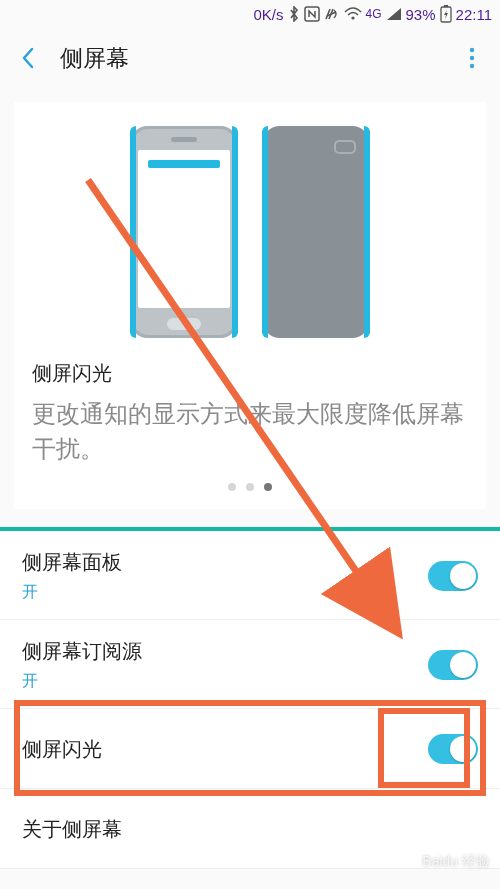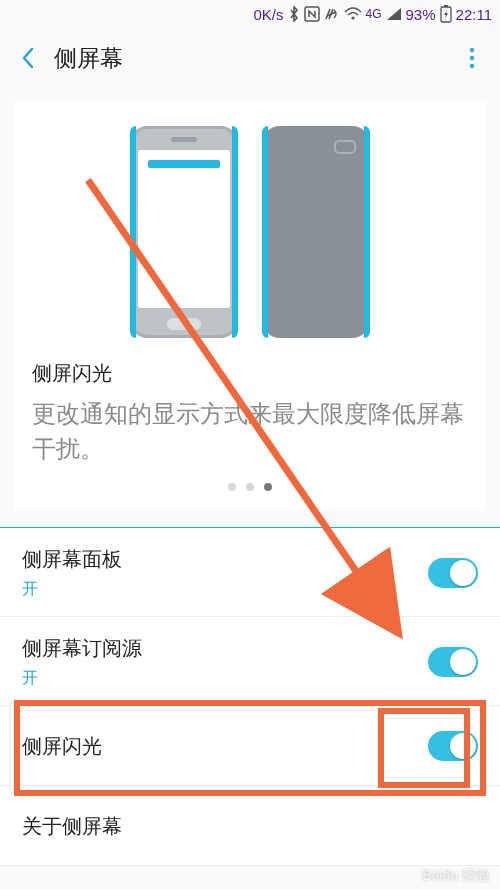--- a/index.html
+++ b/index.html
@@ -6,21 +6,21 @@
   html, body { width: 500px; height: 889px; font-family: -apple-system, "Helvetica Neue", Arial, sans-serif; background: #fafafa; color: #222; overflow: hidden; position: relative; }
 
   
   .status-bar { height: 28px; background: #fafafa; display: flex; align-items: center; justify-content: flex-end; padding: 0 8px; font-size: 15px; color: #4c1d95; gap: 4px; }
   .status-bar .sb-text { font-size: 15px; }
   .status-bar .sb-icon { display: inline-flex; align-items: center; justify-content: center; }
 
   
   .app-bar { height: 60px; display: flex; align-items: center; padding: 0 14px; background: #fafafa; }
   .app-bar .back { width: 28px; height: 28px; display: flex; align-items: center; justify-content: center; color: #2aa3d4; }
-  .app-bar .title { font-size: 23px; font-weight: 500; margin-left: 12px; flex: 1; color: #222; }
+  .app-bar .title { font-size: 23px; font-weight: 500; margin-left: 18px; flex: 1; color: #222; }
   .app-bar .overflow { width: 28px; height: 28px; display: flex; align-items: center; justify-content: center; color: #3aa7d8; }
 
   
   .banner { background: #fff; border-radius: 2px; margin: 14px 14px 0 14px; padding: 24px 18px 18px 18px; }
   .banner .phones { display: flex; justify-content: center; gap: 24px; margin-bottom: 22px; }
 
   .phone-front { width: 108px; height: 212px; background: #bdc3c7; border-radius: 18px; position: relative; box-shadow: inset 0 0 0 3px #a9b0b5; }
   .phone-front .screen { position: absolute; top: 24px; left: 8px; right: 8px; bottom: 30px; background: #fff; border-radius: 2px; }
   .phone-front .screen .notif { position: absolute; top: 10px; left: 10px; right: 10px; height: 8px; background: #25b8e0; border-radius: 2px; }
   .phone-front .speaker { position: absolute; top: 11px; left: 50%; transform: translateX(-50%); width: 26px; height: 5px; background: #9aa2a8; border-radius: 3px; }
@@ -37,37 +37,37 @@
   .phone-back .edge-glow-left  { left: 0;  border-top-left-radius: 18px;  border-bottom-left-radius: 18px; }
   .phone-back .edge-glow-right { right: 0; border-top-right-radius: 18px; border-bottom-right-radius: 18px; }
 
   .banner .feat-title { font-size: 20px; margin-bottom: 10px; color: #222; }
   .banner .feat-desc  { font-size: 24px; color: #8a8a8a; line-height: 1.45; }
   .dots { display: flex; justify-content: center; gap: 10px; margin-top: 16px; }
   .dots .dot { width: 8px; height: 8px; border-radius: 50%; background: #d6d6d6; }
   .dots .dot.active { background: #777; }
 
   
-  .list { background: #fff; border-top: 1px solid #14b8a6; margin-top: 18px; }
+  .list { background: #fff; border-top: 4px solid #14b8a6; margin-top: 18px; }
   .row { display: flex; align-items: center; padding: 18px 22px 16px 22px; border-bottom: 1px solid #eee; min-height: 80px; }
   .row .txt { flex: 1; }
   .row .lbl { font-size: 20px; color: #222; }
   .row .sub { font-size: 16px; color: #2aa3d4; margin-top: 6px; }
 
   
   .toggle { width: 50px; height: 30px; background: #35bfe2; border-radius: 15px; position: relative; flex-shrink: 0; }
   .toggle .knob { position: absolute; top: 2px; right: 2px; width: 26px; height: 26px; background: #fff; border-radius: 50%; box-shadow: 0 1px 2px rgba(0,0,0,.25); }
 
   
   .annotation { position: absolute; inset: 0; pointer-events: none; }
   .anno-box { position: absolute; border: 6px solid #ee6a3e; }
   .anno-box.outer { left: 14px; right: 14px; top: 700px; height: 96px; }
   .anno-box.inner { right: 30px; top: 708px; width: 92px; height: 80px; }
 
-  .watermark { position: absolute; bottom: 4px; right: 10px; font-size: 14px; color: rgba(255,255,255,.75); text-shadow: 0 0 3px rgba(0,0,0,.3); }
+  .watermark { position: absolute; bottom: 18px; right: 10px; font-size: 14px; color: rgba(255,255,255,.75); text-shadow: 0 0 3px rgba(0,0,0,.3); }
 </style>
 </head>
 <body>
 
 <div class="status-bar">
   <span class="sb-text">0K/s</span>
   <span class="sb-icon">
     <svg width="12" height="16" viewBox="0 0 12 16">
         <path d="M3 4 L9 12 L6 15 L6 1 L9 4 L3 12" fill="none" stroke="#555" stroke-width="1.6"></path>
       </svg>

